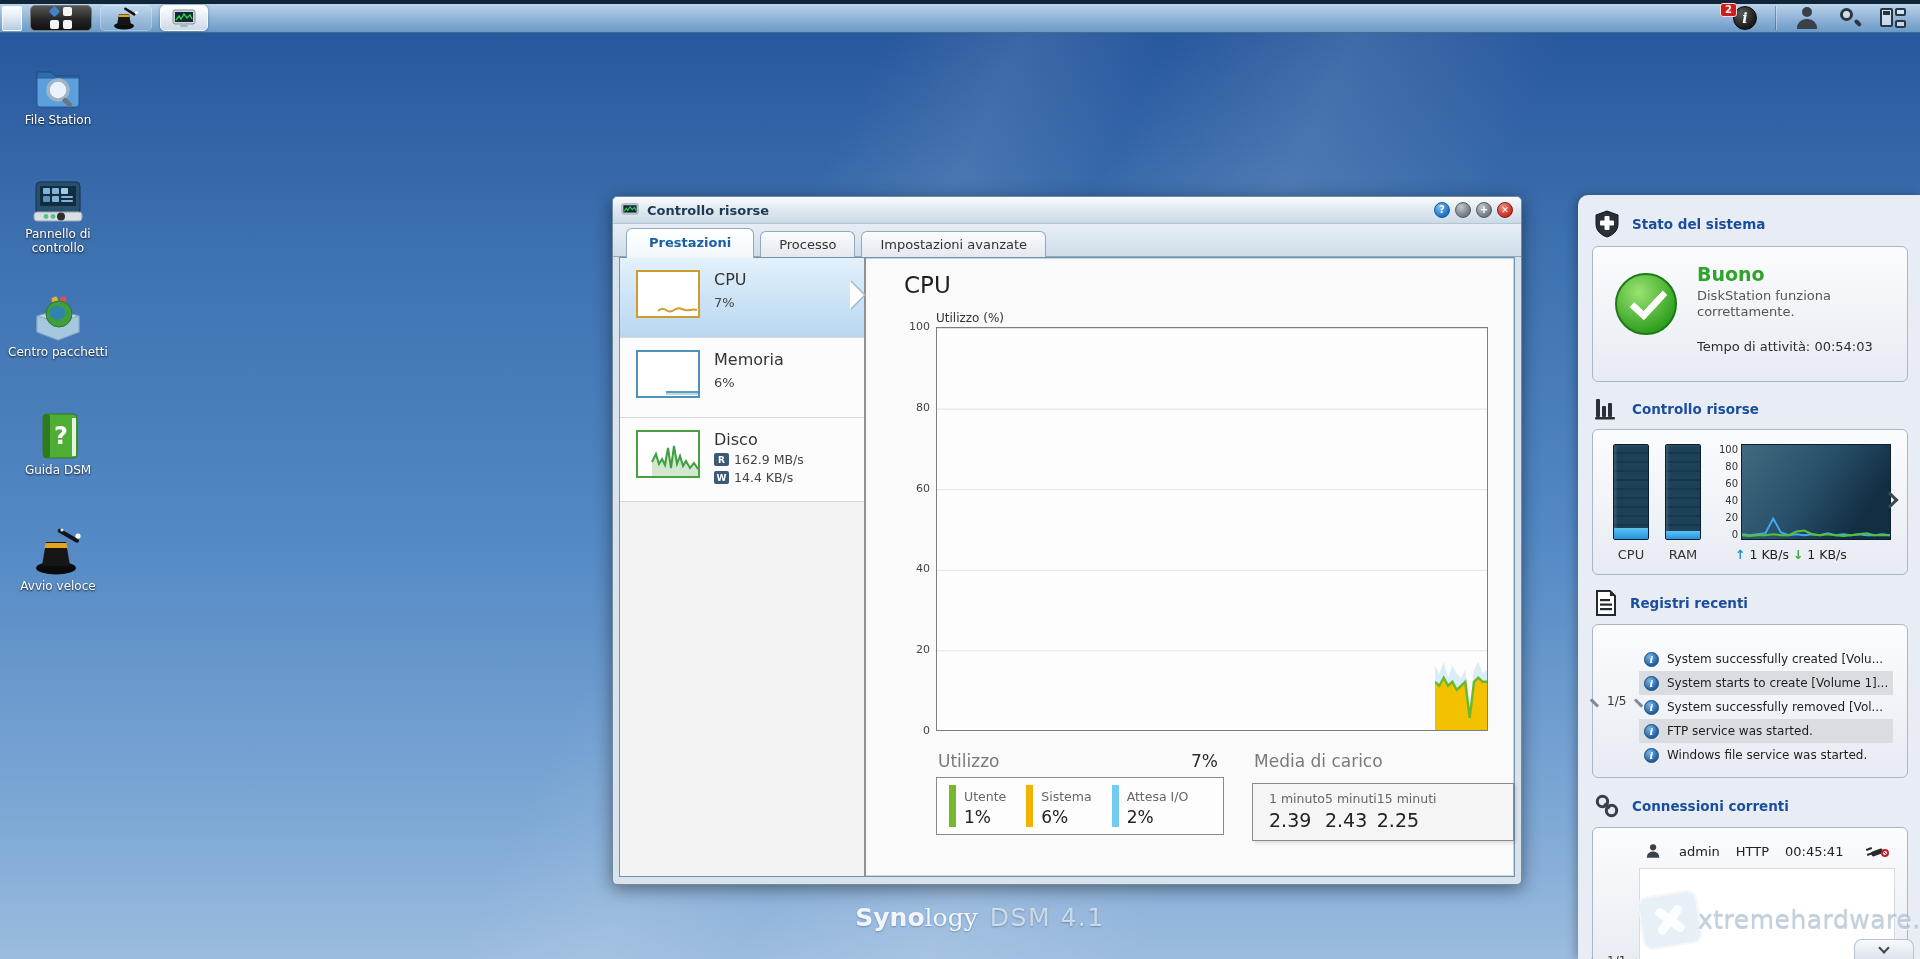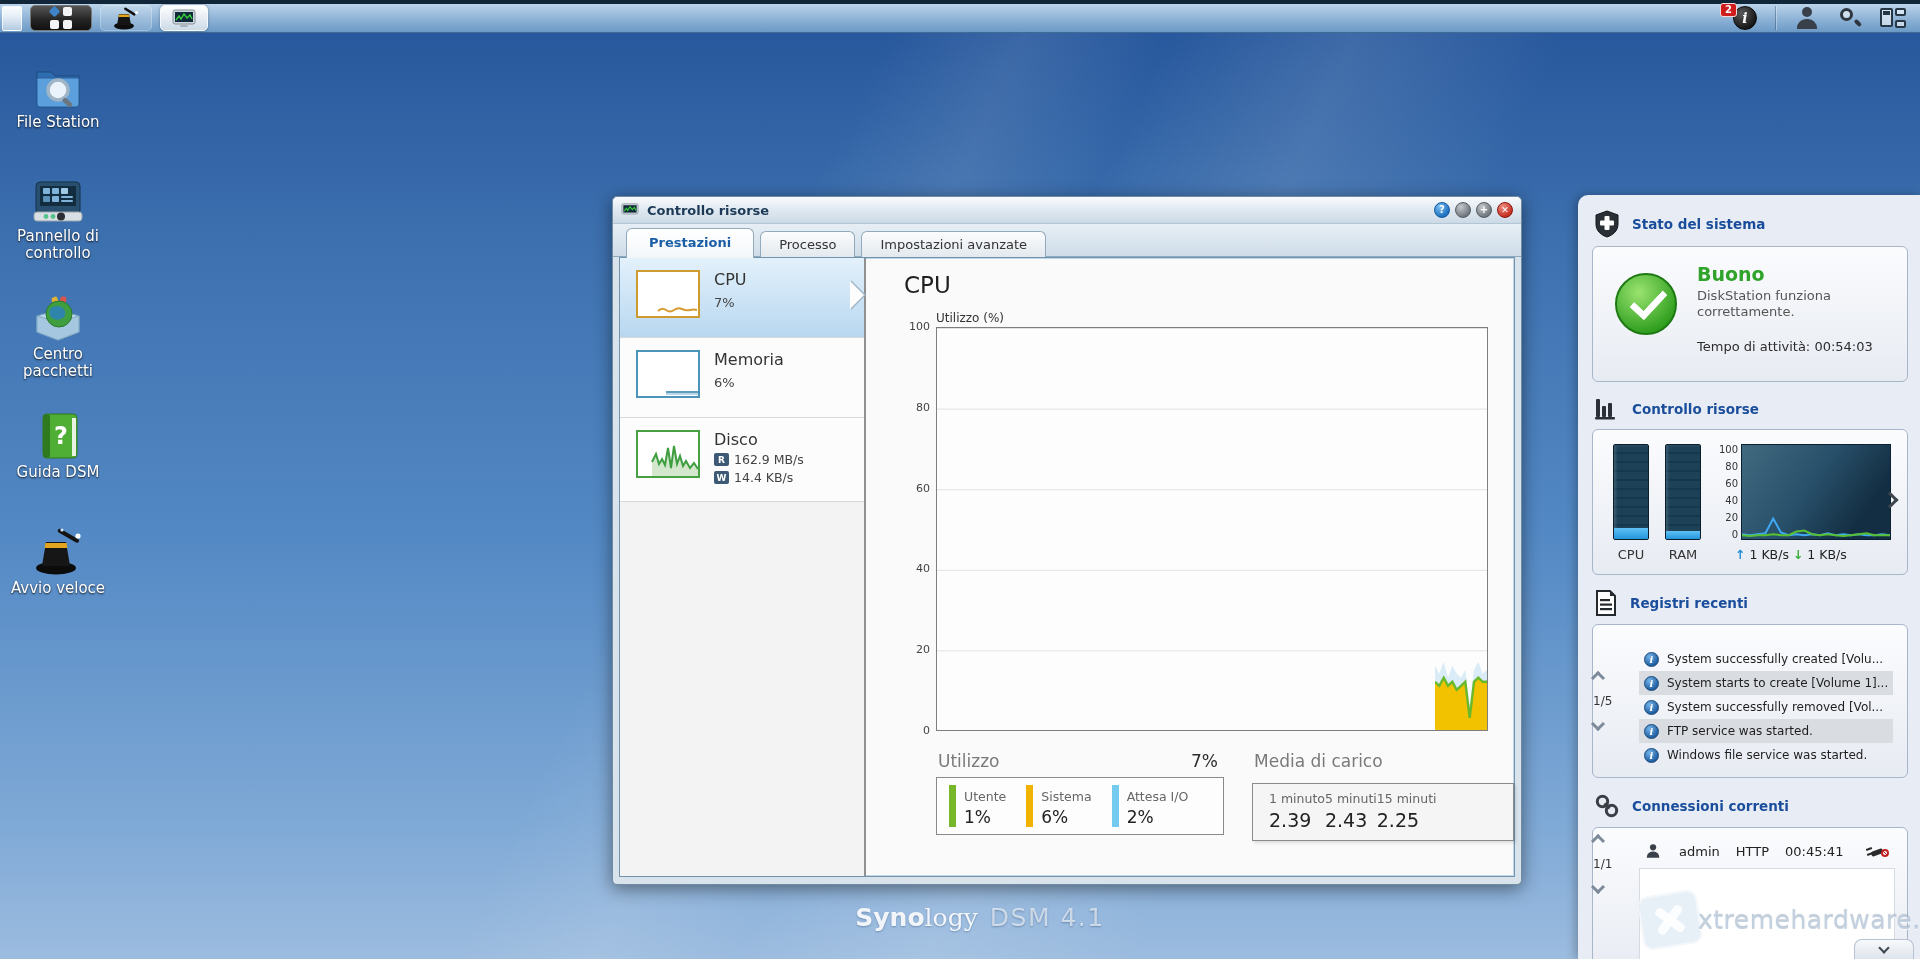--- a/index.html
+++ b/index.html
@@ -45,21 +45,21 @@
   .search-i .handle { position:absolute; left:16px; top:15px; width:8px; height:3.5px; background:#2e3640; border-radius:2px; transform:rotate(45deg); }
   .widgets-i { position:relative; width:26px; height:22px; }
   .widgets-i .w1 { position:absolute; left:0; top:1px; width:13px; height:19px; border:2px solid #263645; border-radius:2px; background:rgba(255,255,255,0.55); }
   .widgets-i .w1::before { content:""; position:absolute; left:1px; top:1px; right:1px; height:4px; background:#263645; }
   .widgets-i .w2 { position:absolute; right:0; top:1px; width:11px; height:8px; border:2px solid #263645; border-radius:2px; background:rgba(255,255,255,0.55); }
   .widgets-i .w3 { position:absolute; right:0; bottom:1px; width:11px; height:8px; border:2px solid #263645; border-radius:2px; background:rgba(255,255,255,0.55); }
 
   
   .dicon { position:absolute; left:4px; width:108px; text-align:center; cursor:default; }
   .dicon .art { height:56px; display:flex; align-items:flex-end; justify-content:center; }
-  .dicon .lbl { margin-top:4px; font-size:15px; color:#fff; text-shadow:0 1px 2px rgba(0,0,0,0.85); line-height:1.15; }
+  .dicon .lbl { margin-top:4px; font-size:12px; color:#fff; text-shadow:0 1px 2px rgba(0,0,0,0.85); line-height:1.15; }
 
   
   .window { position:absolute; left:612px; top:196px; width:910px; height:689px;
     background:#d9e3ec; border:1px solid #718ba0; border-radius:5px;
     box-shadow:0 4px 18px rgba(0,0,0,0.45); z-index:30; }
   .titlebar { position:absolute; left:0; top:0; right:0; height:27px;
     background:linear-gradient(180deg,#f8fbfd 0%,#dfe8f0 50%,#ccdae6 100%);
     border-bottom:1px solid #b4c5d3; border-radius:5px 5px 0 0; display:flex; align-items:center; padding:0 8px; }
   .titlebar .ttl { font-size:13px; font-weight:bold; color:#1c3a55; margin-left:8px; }
   .wbtns { margin-left:auto; display:flex; gap:5px; }
@@ -152,21 +152,21 @@
   .mc-ticks { width:26px; height:96px; display:flex; flex-direction:column; justify-content:space-between;
     text-align:right; font-size:10px; color:#333; padding-right:3px; }
   .mc-box { width:150px; height:96px; border:1px solid #0c2233; position:relative; overflow:hidden;
     background:linear-gradient(125deg,#41697f 0%,#28506a 45%,#132e42 80%); }
   .mc-box svg { position:absolute; left:0; bottom:0; }
   .mc-legend { margin-top:7px; margin-left:20px; font-size:12.5px; color:#222; }
   .arrow-up { color:#2a8fd8; font-weight:bold; } .arrow-dn { color:#3fae3f; font-weight:bold; }
   .chev-right { position:absolute; right:11px; top:64px; width:12px; height:12px;
     border-top:3px solid #3e4650; border-right:3px solid #3e4650; transform:rotate(45deg); }
   .logs-panel { padding:10px 6px 10px 0; display:flex; align-items:center; }
-  .pager { width:46px; display:flex; flex-direction:column; align-items:flex-start; gap:11px; font-size:12px; color:#333; }
+  .pager { width:46px; display:flex; flex-direction:row; align-items:flex-end; gap:11px; font-size:12px; color:#333; }
   .chev { width:10px; height:10px; border-left:3px solid #7d8a9a; border-bottom:3px solid #7d8a9a; }
   .chev.up { transform:rotate(135deg); } .chev.dn { transform:rotate(-45deg); }
   .logrows { flex:1; margin-right:8px;margin-top:12px; }
   .logrow { height:24px; display:flex; align-items:center; gap:8px; padding-left:5px; font-size:12px; color:#1e1e1e; }
   .logrow:nth-child(even) { background:#d9dce1; }
   .info-i { width:15px; height:15px; flex:none; border-radius:50%;
     background:radial-gradient(circle at 35% 28%, #74b3e8, #1d5c9e 75%); border:1px solid #16467c;
     color:#fff; font-size:10px; font-weight:bold; font-family:"DejaVu Serif",serif; font-style:italic;
     display:flex; align-items:center; justify-content:center; }
   .info-i::after { content:"i"; }

